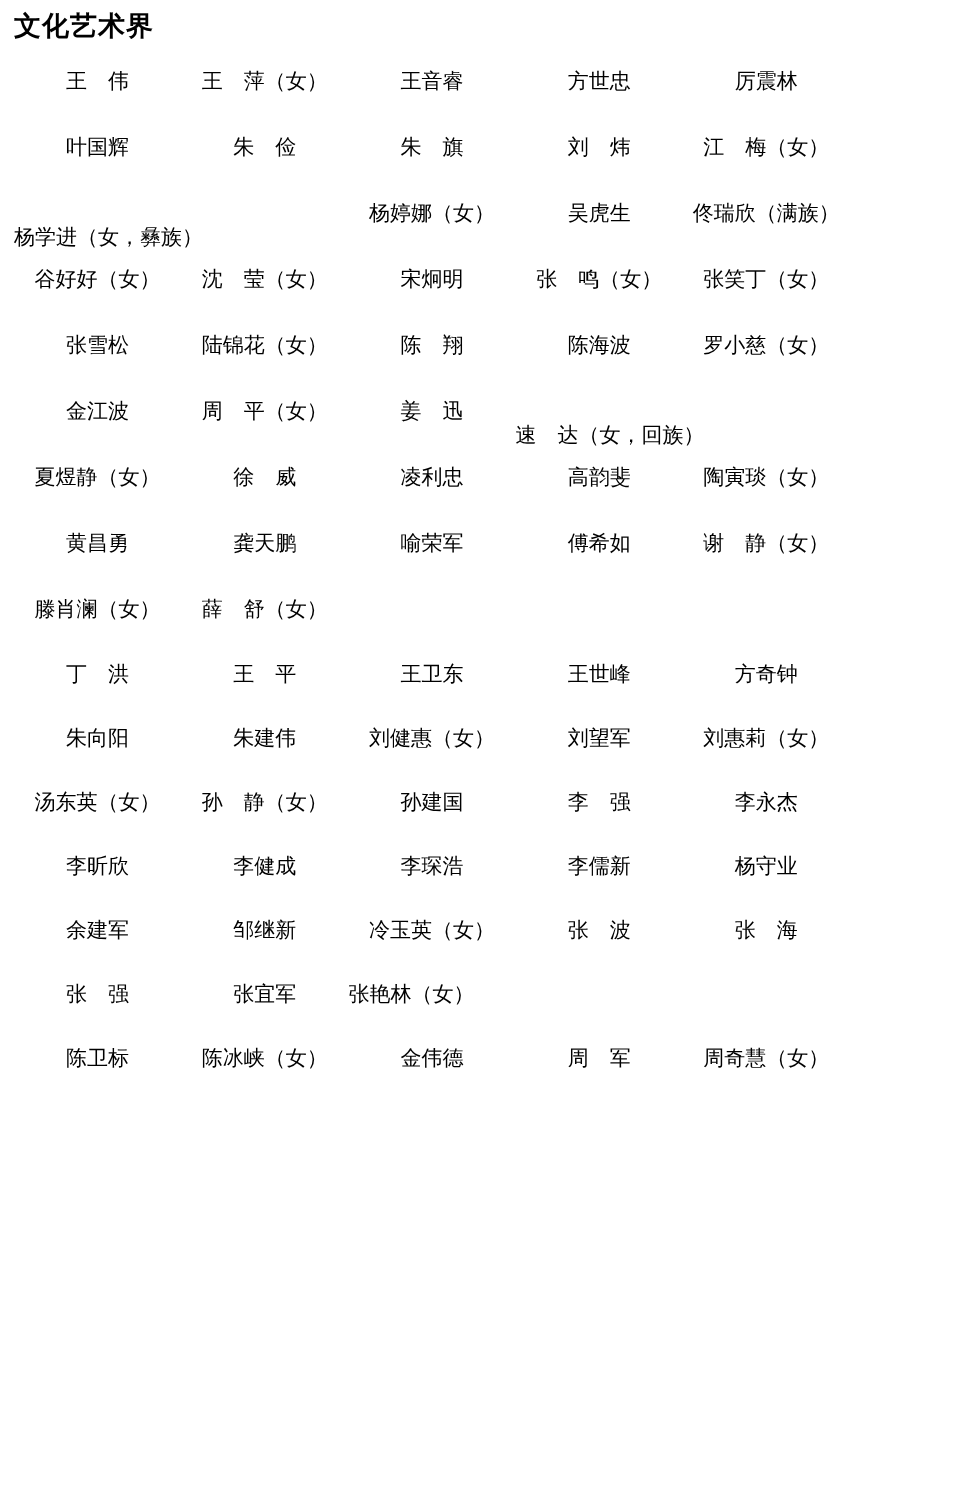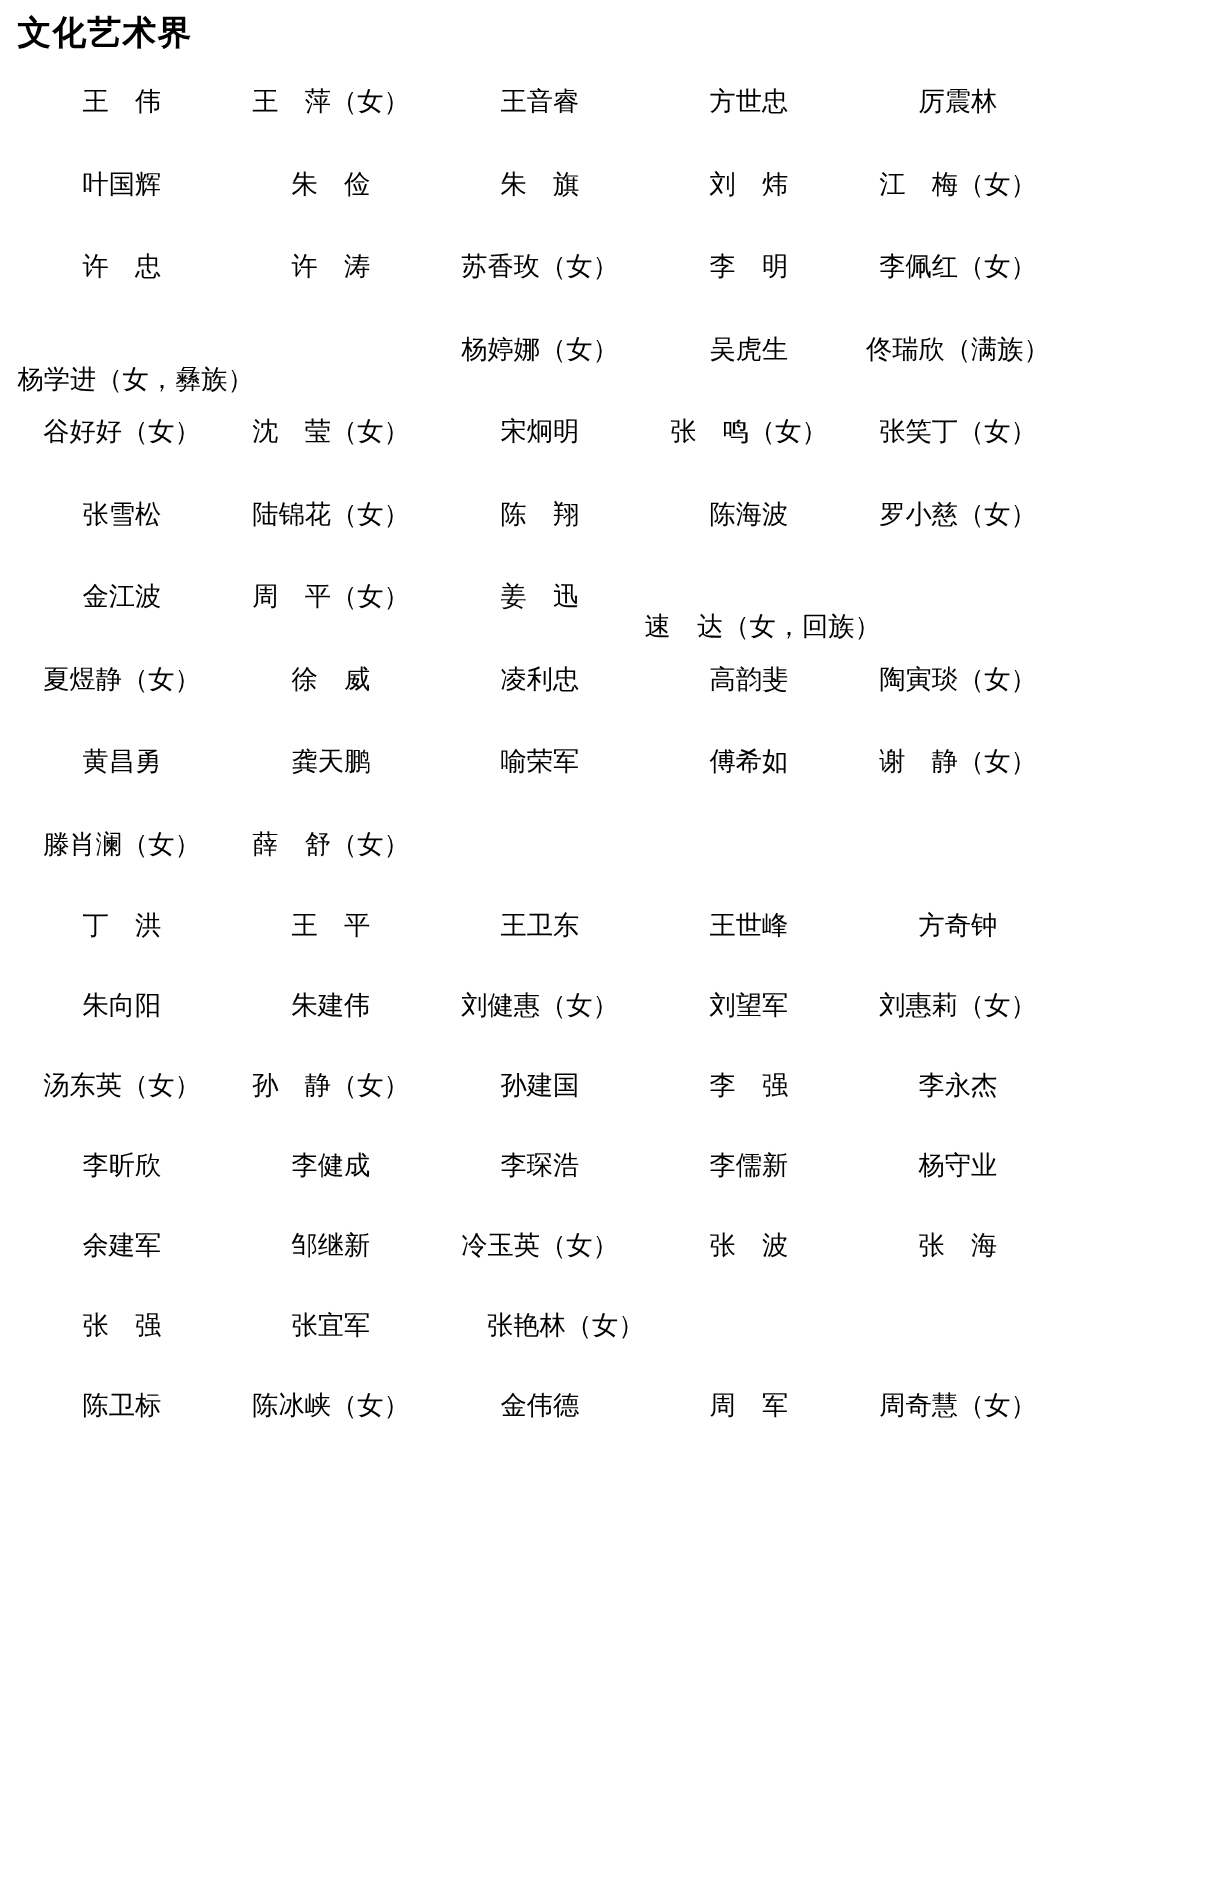--- a/index.html
+++ b/index.html
@@ -47,21 +47,21 @@
     white-space: nowrap;
     text-align: center;
   }
   .cell.span2 {
     flex: 0 0 40%;
   }
   .cell.blank {
     color: transparent;
   }
   .cell.l-align { text-align: left; margin-top: 48px; }
-  .cell.r-align { text-align: right; }
+  .cell.r-align { text-align: left; }
 </style>
 </head>
 <body>
 
 <div class="page">
 
   <h2 class="section-heading">文化艺术界</h2>
 
   <div>
     <div class="name-row">
@@ -70,27 +70,20 @@
       <div class="cell">王音睿</div>
       <div class="cell">方世忠</div>
       <div class="cell">厉震林</div>
     </div>
     <div class="name-row">
       <div class="cell">叶国辉</div>
       <div class="cell">朱　俭</div>
       <div class="cell">朱　旗</div>
       <div class="cell">刘　炜</div>
       <div class="cell">江　梅（女）</div>
-    </div>
-    <div class="name-row">
-      <div class="cell">许　忠</div>
-      <div class="cell">许　涛</div>
-      <div class="cell">苏香玫（女）</div>
-      <div class="cell">李　明</div>
-      <div class="cell">李佩红（女）</div>
     </div>
     <div class="name-row">
       <div class="cell span2 l-align">杨学进（女，彝族）</div>
       <div class="cell">杨婷娜（女）</div>
       <div class="cell">吴虎生</div>
       <div class="cell">佟瑞欣（满族）</div>
     </div>
     <div class="name-row">
       <div class="cell">谷好好（女）</div>
       <div class="cell">沈　莹（女）</div>

